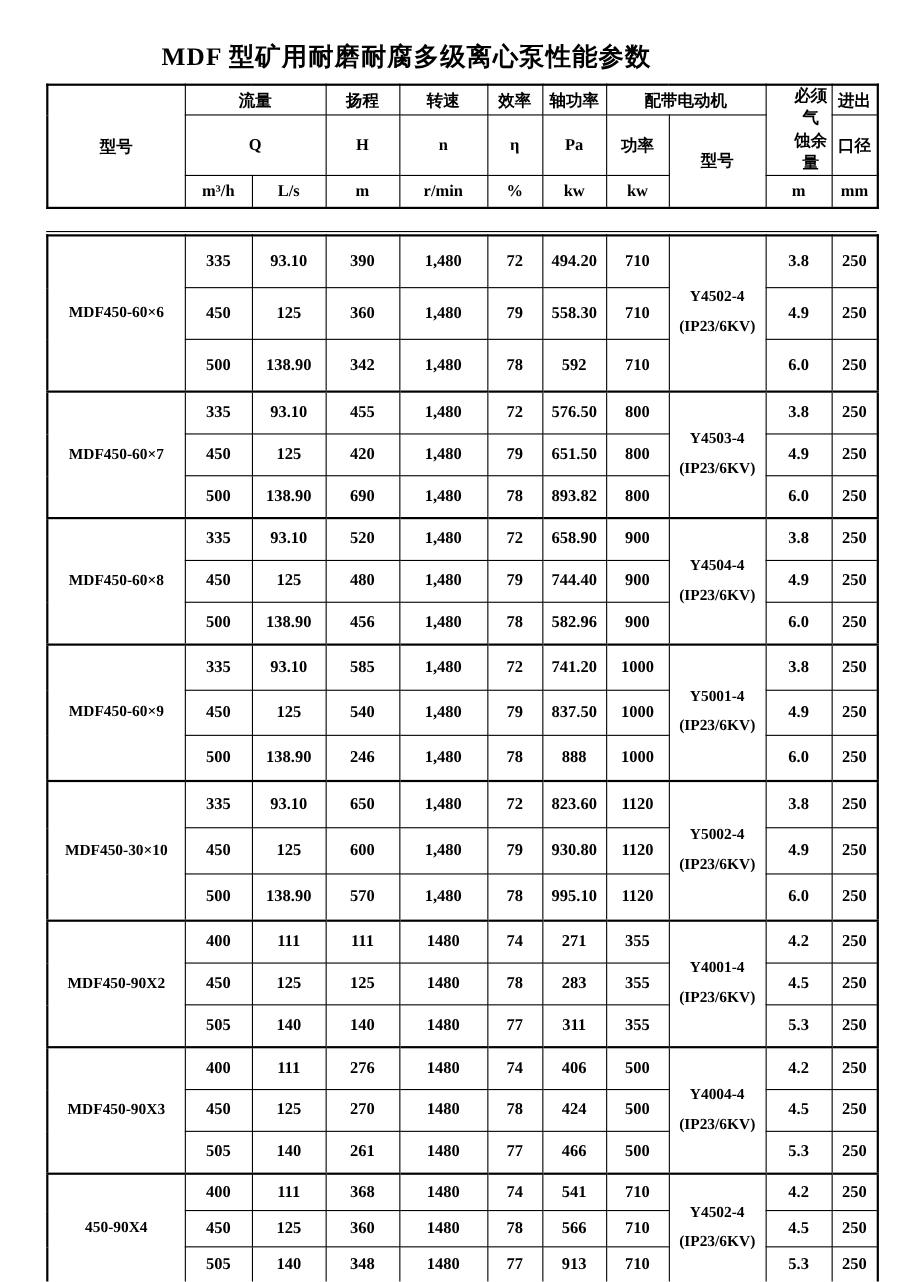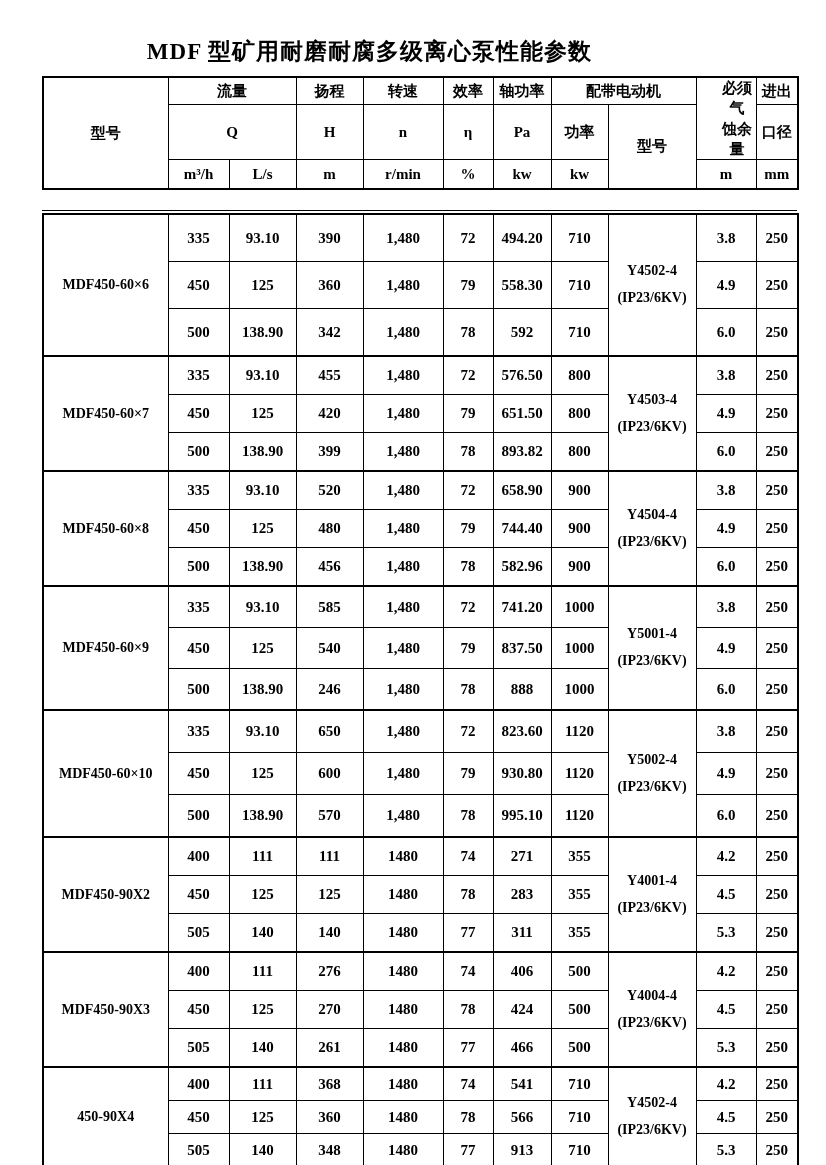--- a/index.html
+++ b/index.html
@@ -168,21 +168,21 @@
           <td>1,480</td>
           <td>79</td>
           <td>651.50</td>
           <td>800</td>
           <td>4.9</td>
           <td>250</td>
         </tr>
         <tr class="b1">
           <td>500</td>
           <td>138.90</td>
-          <td>399</td>
+          <td>690</td>
           <td>1,480</td>
           <td>78</td>
           <td>893.82</td>
           <td>800</td>
           <td>6.0</td>
           <td>250</td>
         </tr>
         <tr class="b2 block-start">
           <td rowspan="3" class="model">MDF450-60×8</td>
           <td>335</td>
@@ -253,21 +253,21 @@
           <td>138.90</td>
           <td>246</td>
           <td>1,480</td>
           <td>78</td>
           <td>888</td>
           <td>1000</td>
           <td>6.0</td>
           <td>250</td>
         </tr>
         <tr class="b4 block-start">
-          <td rowspan="3" class="model">MDF450-60×10</td>
+          <td rowspan="3" class="model">MDF450-30×10</td>
           <td>335</td>
           <td>93.10</td>
           <td>650</td>
           <td>1,480</td>
           <td>72</td>
           <td>823.60</td>
           <td>1120</td>
           <td rowspan="3" class="motor">
             <div>Y5002-4</div>
             <div>(IP23/6KV)</div>

